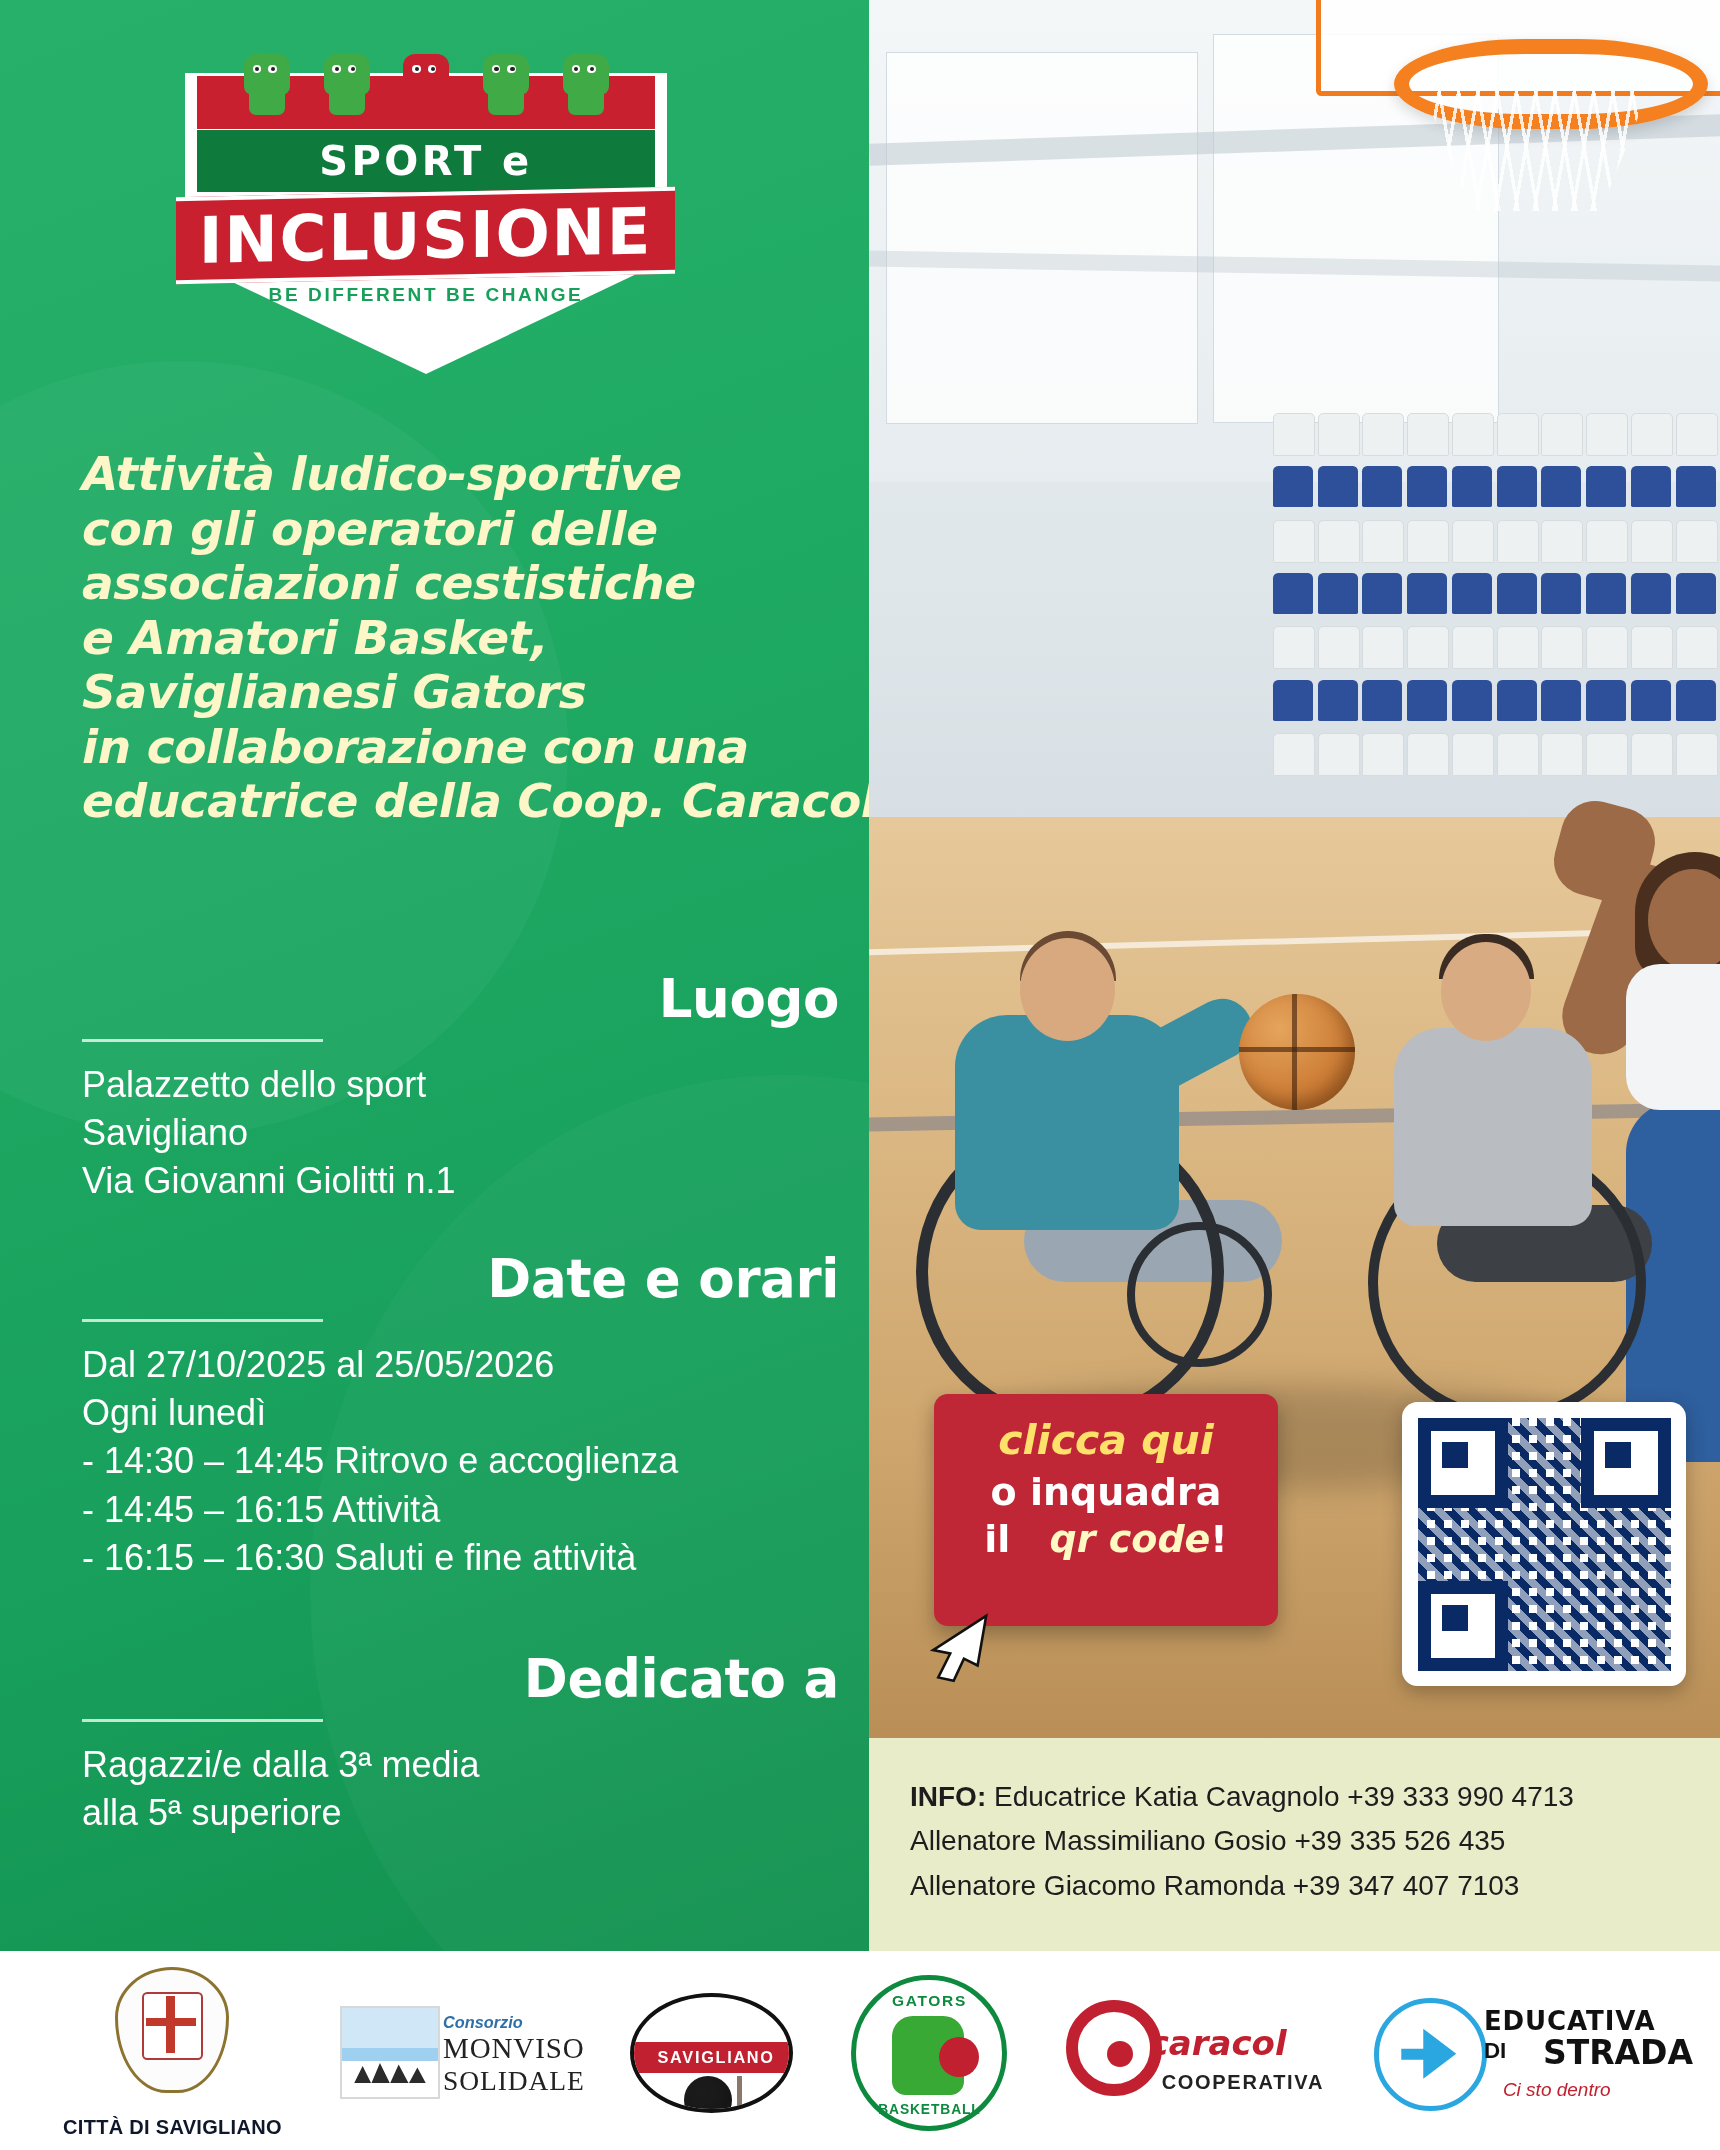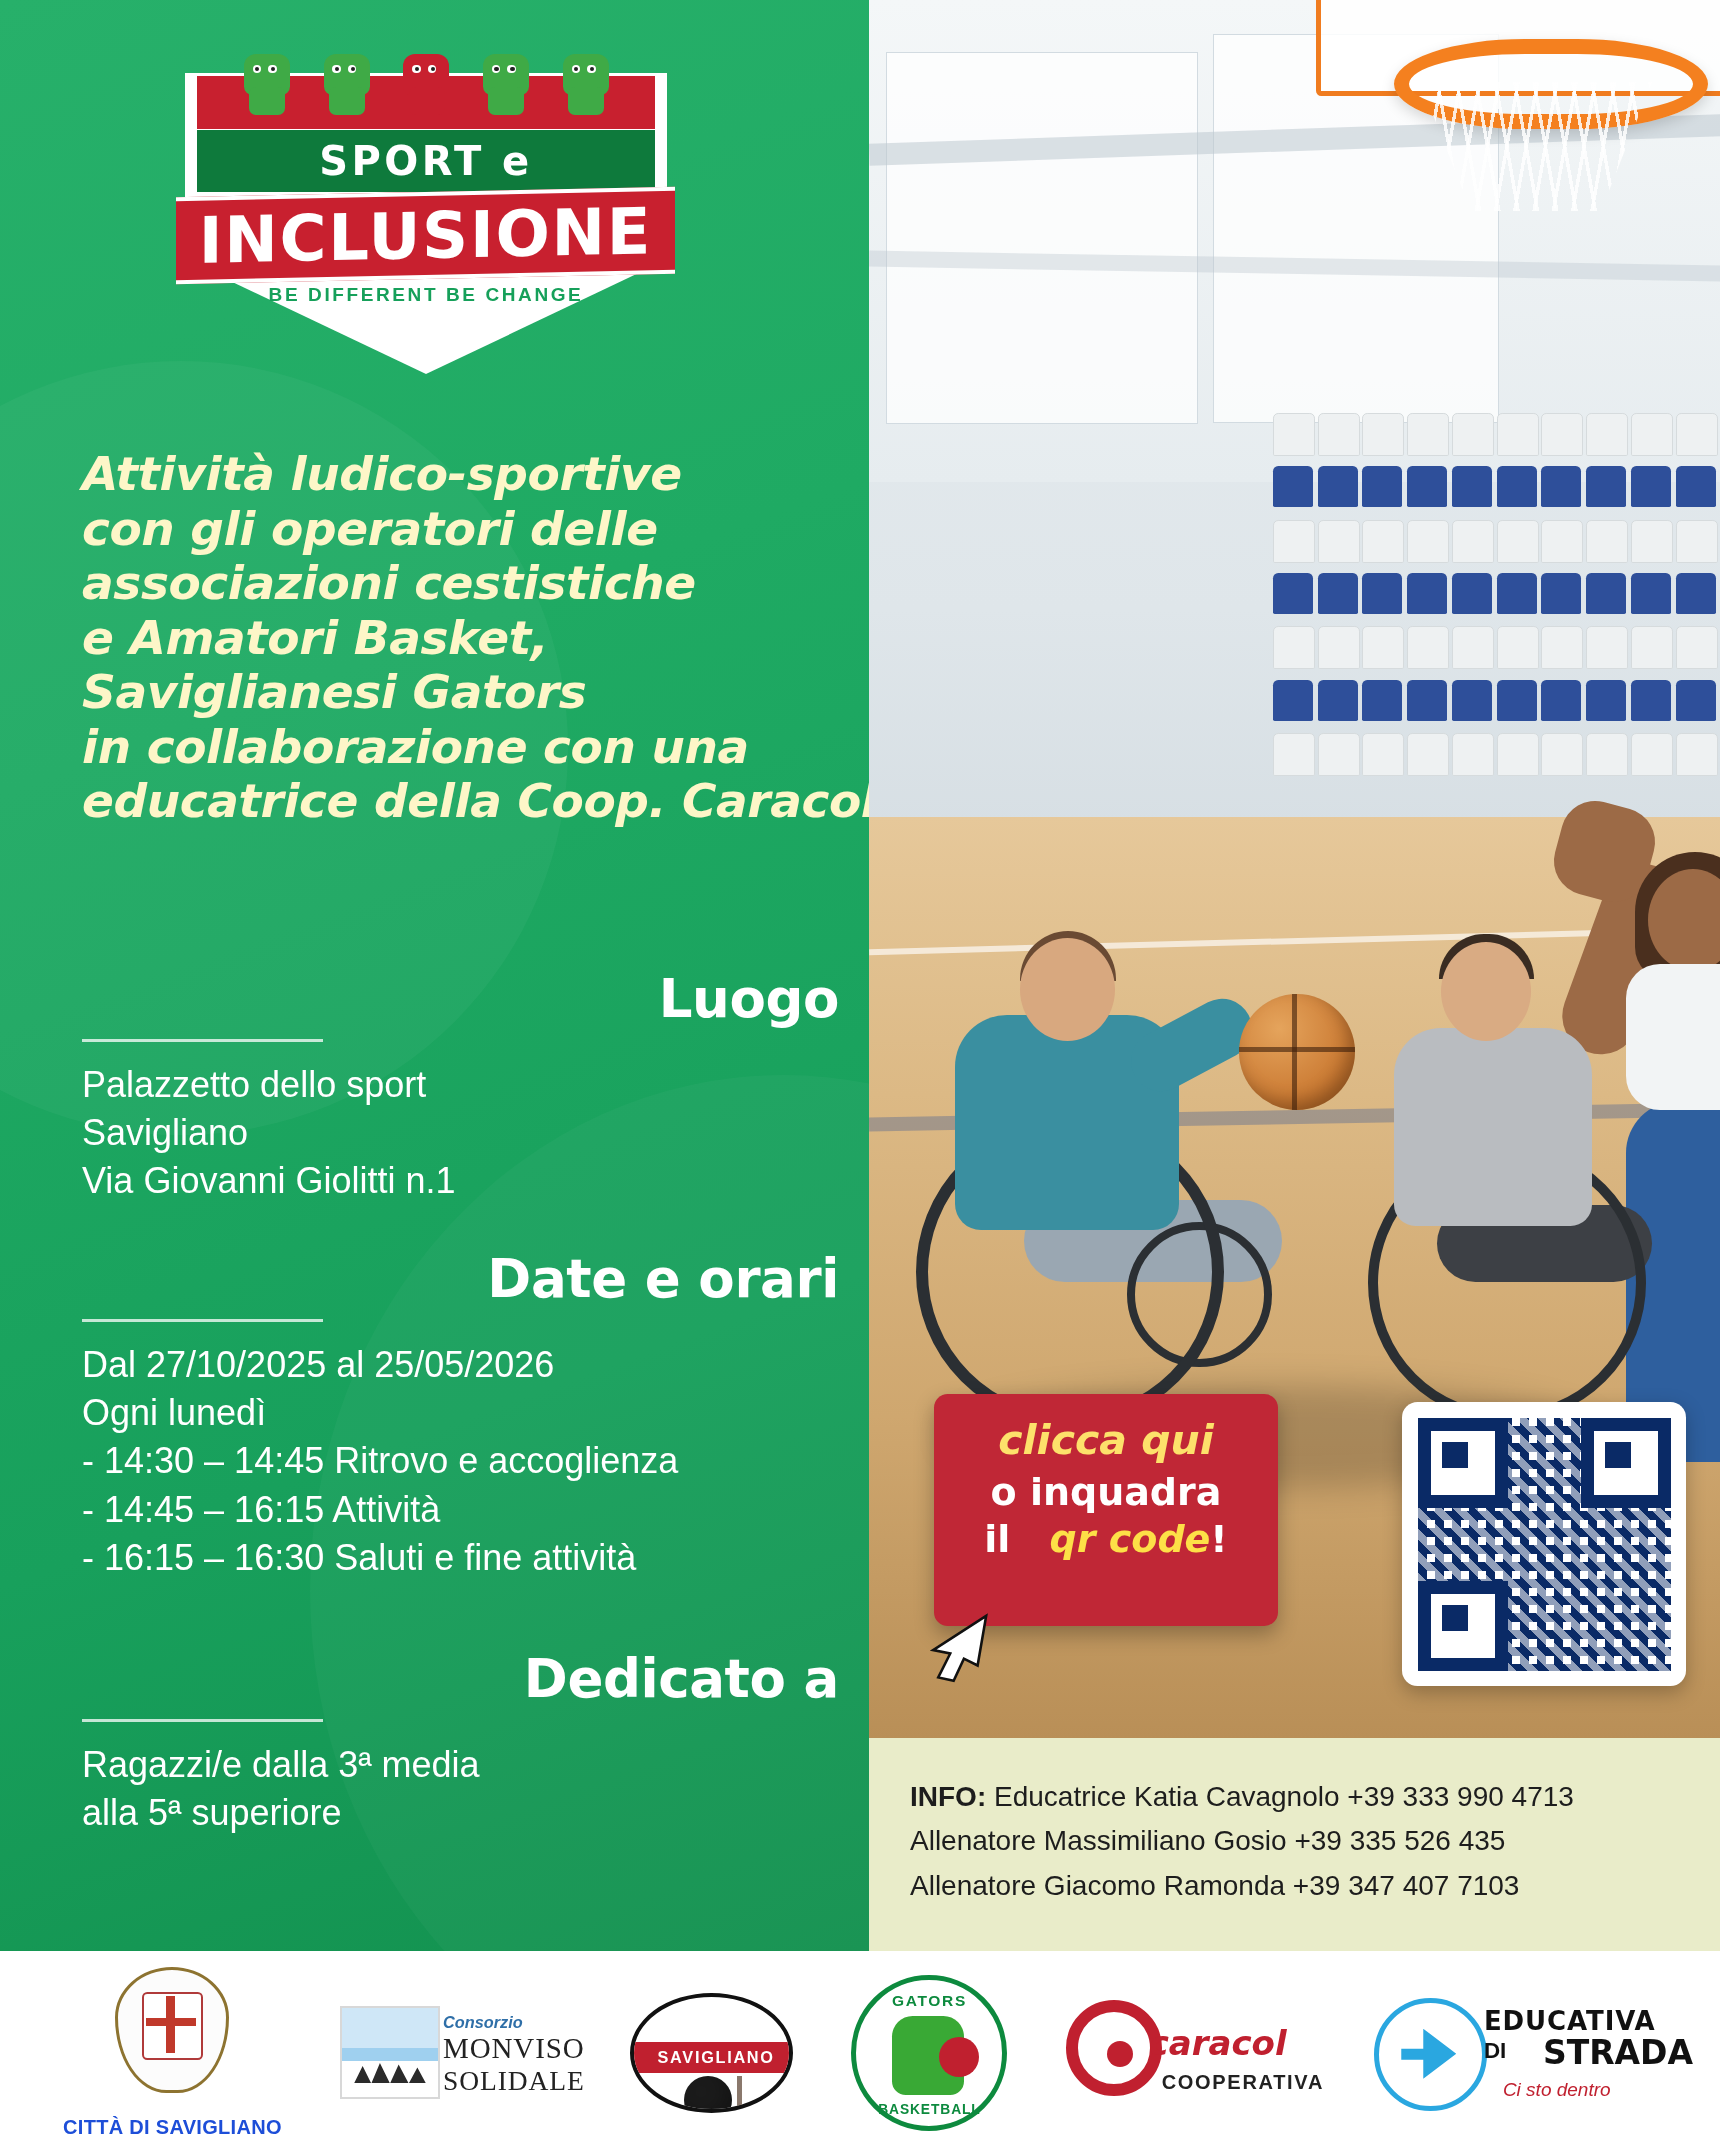--- a/index.html
+++ b/index.html
@@ -226,21 +226,21 @@
     position:absolute;left:934px;top:1394px;width:344px;height:232px;
     background:#c02736;border-radius:13.8px;
     box-shadow:0 8.6px 20.6px rgba(0,0,0,.28);
     color:#fff;text-align:center;
     padding-top:19px;box-sizing:border-box;
   }
   .cta .l1{font-size:41px;font-weight:bold;font-family:"DejaVu Sans",sans-serif;}
   .cta .l2{font-size:41px;font-weight:bold;font-style:italic;color:#fde16b;font-family:"DejaVu Sans",sans-serif;margin-top:3.4px;}
   .cta .l3{font-size:38px;font-weight:bold;font-family:"DejaVu Sans",sans-serif;margin-top:5.2px;}
   .cta .l4{font-size:38px;font-weight:bold;font-family:"DejaVu Sans",sans-serif;margin-top:3.4px;}
-  .cta .l4 em{color:#fde047;margin-left:26px;}
+  .cta .l4 em{color:#fef9c3;margin-left:26px;}
   .cta-arrow{
     position:absolute;left:916px;top:1609px;width:77px;height:77px;
   }
 
   
   .qr-card{
     position:absolute;left:1402px;top:1402px;width:284px;height:284px;
     background:#fff;border-radius:15.5px;padding:15.5px;box-sizing:border-box;
     box-shadow:0 6.9px 19px rgba(0,0,0,.25);
   }
@@ -294,21 +294,21 @@
   .crest:before{
     content:"";position:absolute;left:24px;top:22.4px;width:57px;height:64px;
     background:#fff;border:2.6px solid #b03a3a;border-radius:5.2px;
   }
   .crest:after{
     content:"";position:absolute;left:48px;top:26px;width:8.6px;height:57px;background:#c0392b;
     box-shadow:-24px 24px 0 -24px transparent;
   }
   .crest-cross{position:absolute;left:27.5px;top:48px;width:50px;height:8.6px;background:#c0392b;}
   .flogo-cap{
-    margin-top:23px;font-size:20px;font-weight:bold;color:#1d4ed8;letter-spacing:0.3px;
+    margin-top:23px;font-size:20px;font-weight:bold;color:#0f172a;letter-spacing:0.3px;
   }
   .monviso{
     width:232px;height:103px;position:relative;
   }
   .monviso .pic{
     position:absolute;left:0;top:5.2px;width:96px;height:89px;
     background:linear-gradient(180deg,#cfe7f7 0 45%,#9fd0ef 45% 60%,#ffffff 60% 100%);
     border:2.6px solid #d8d8d8;
   }
   .monviso .pic:after{

